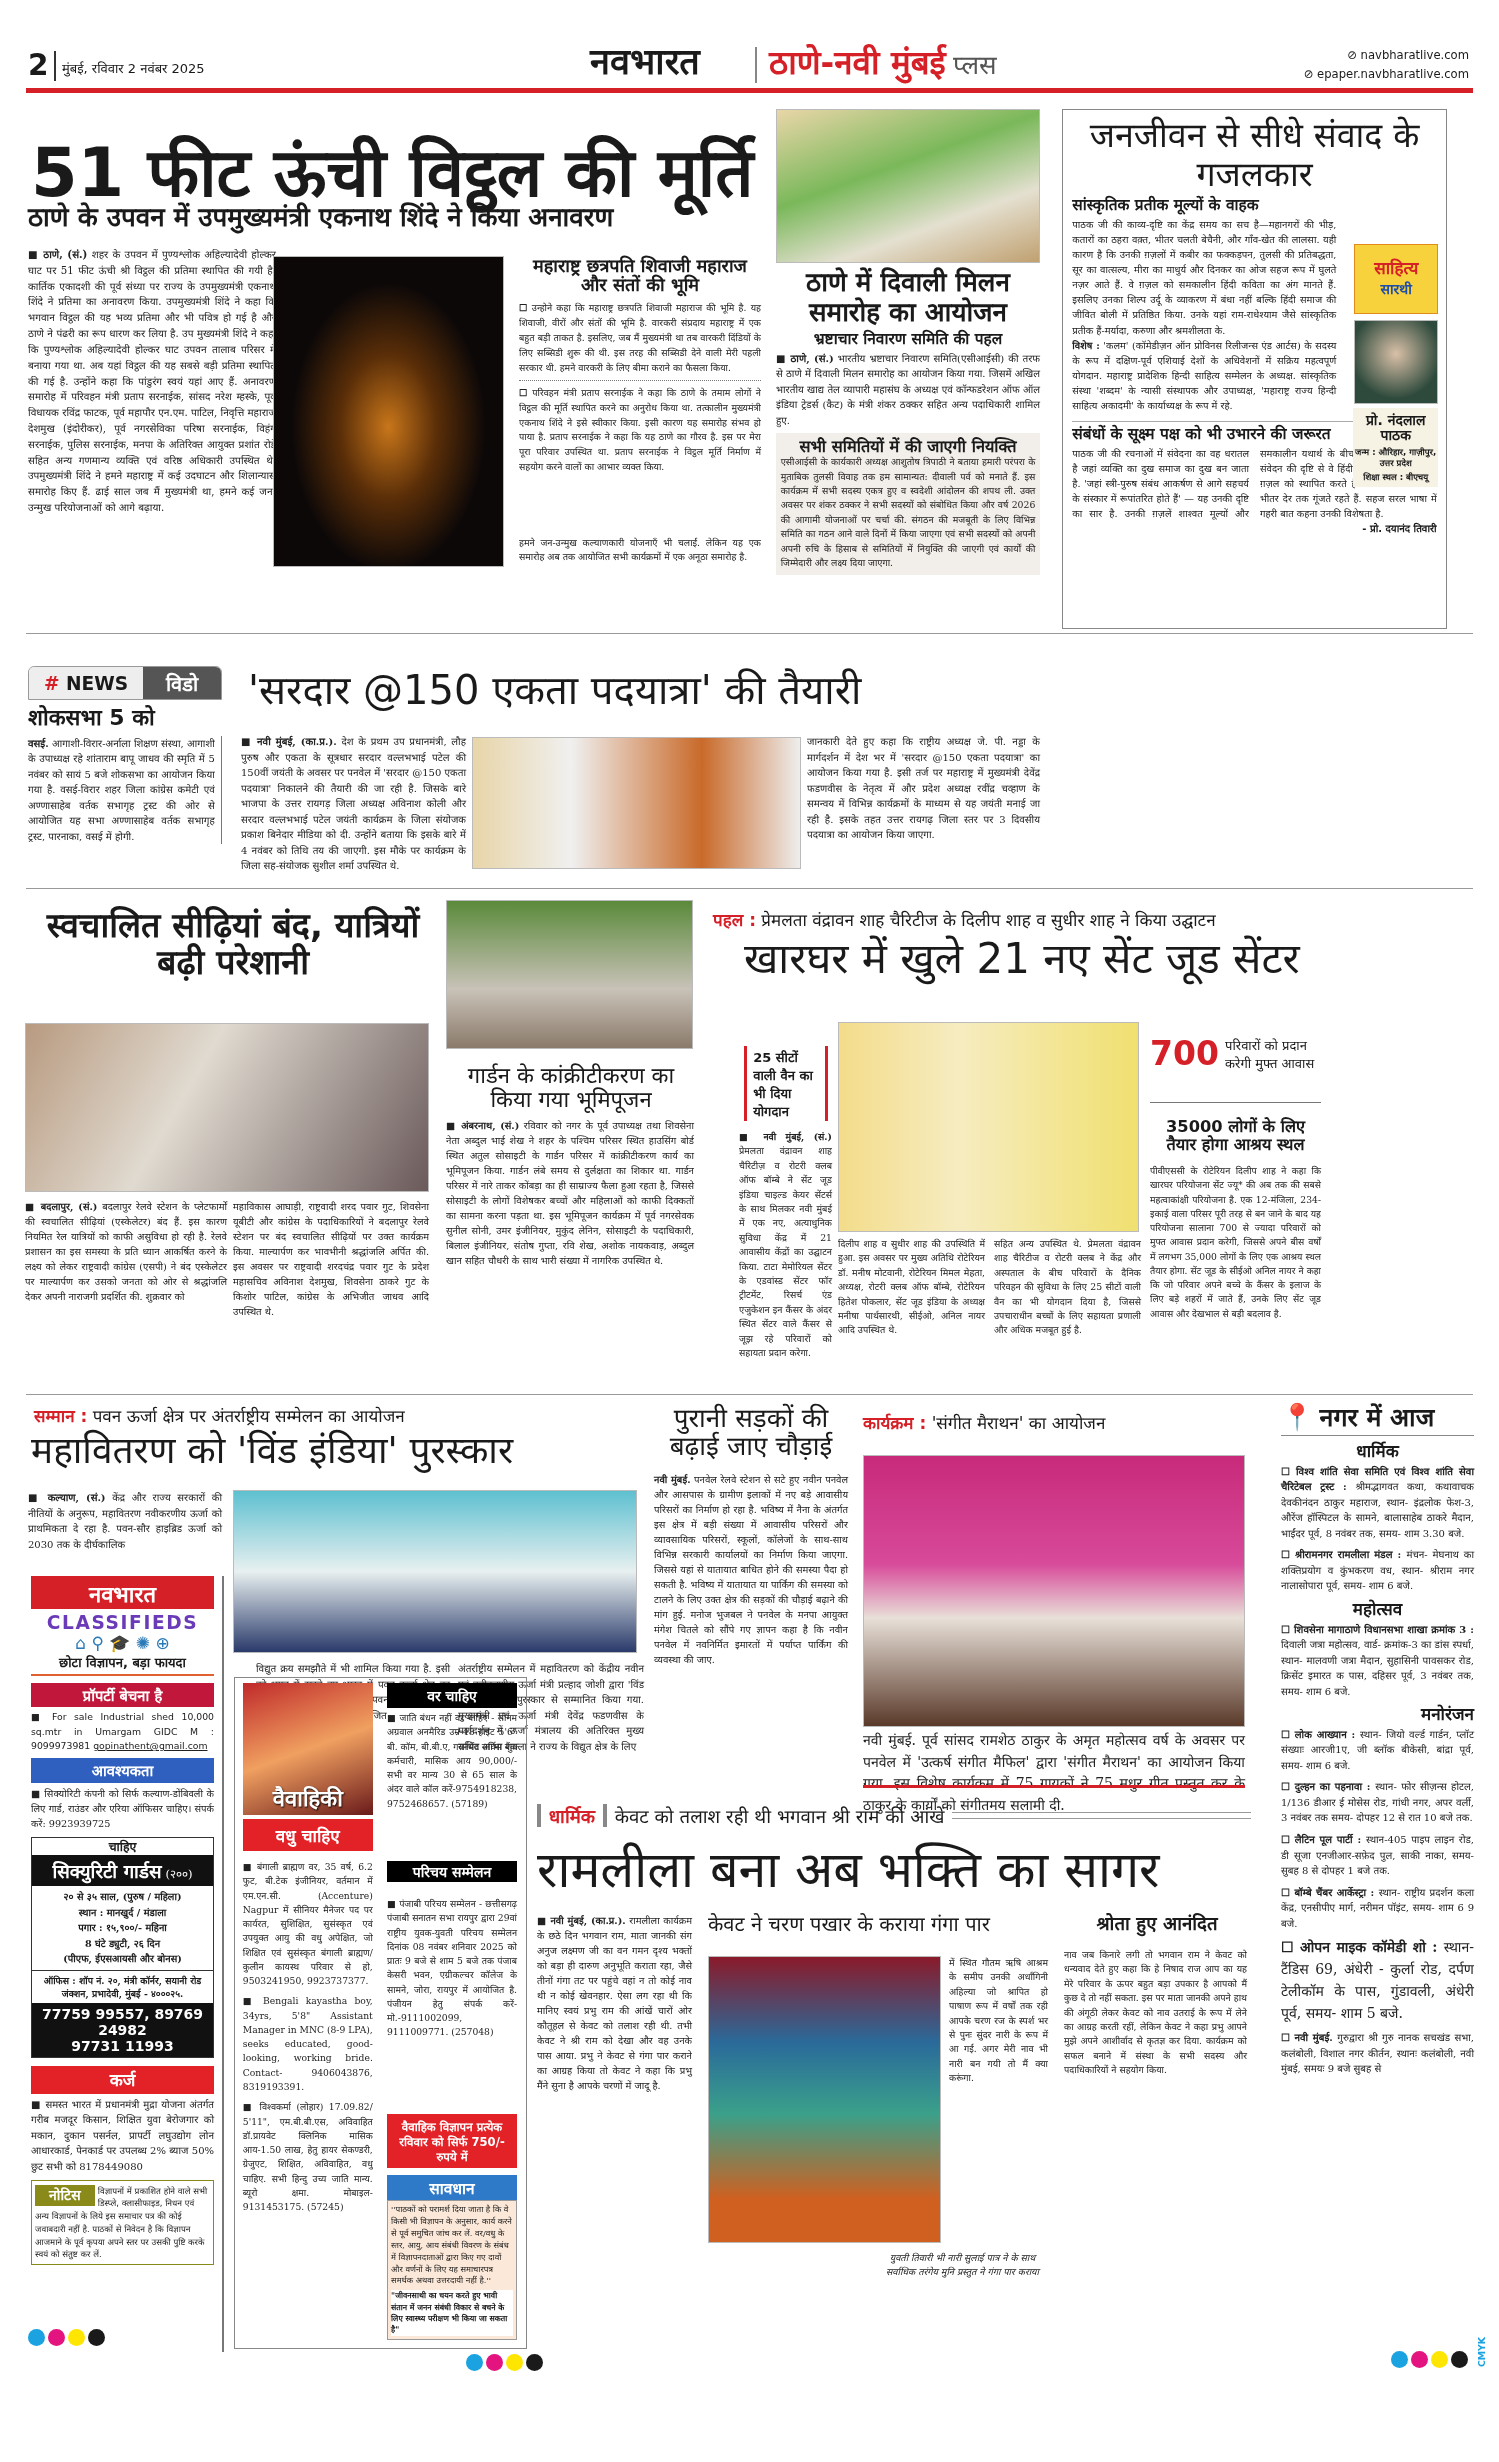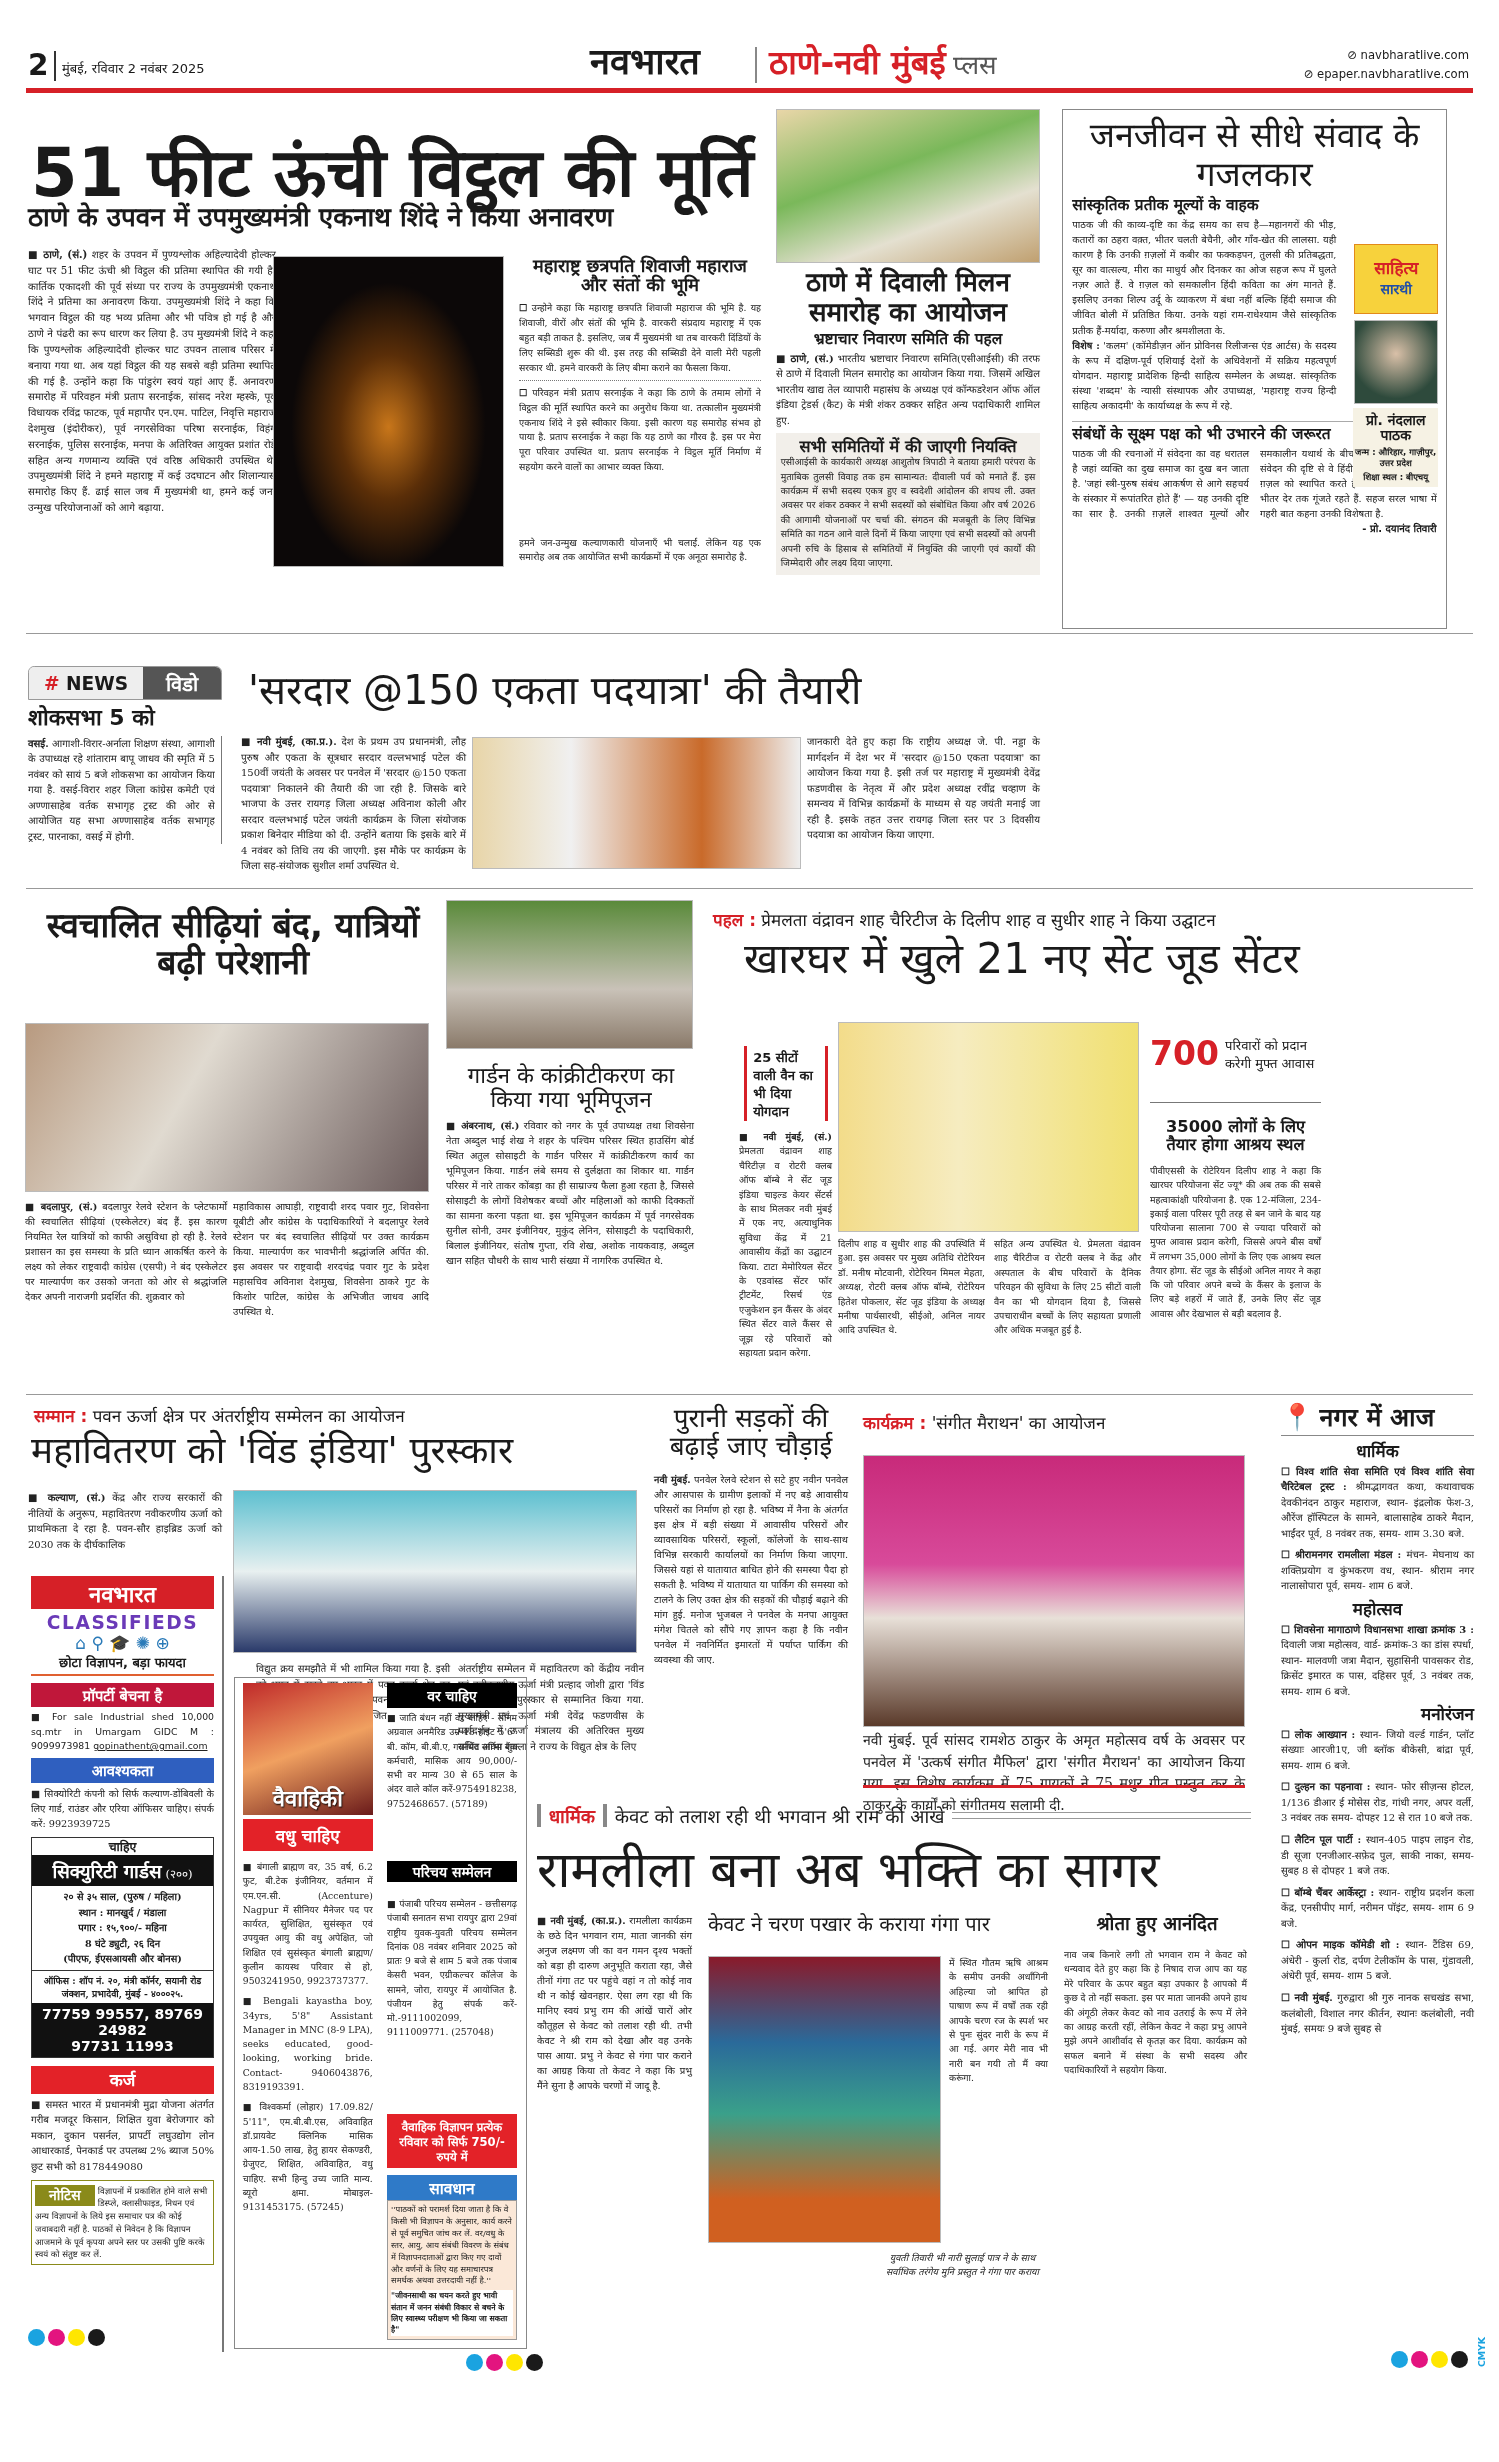--- a/index.html
+++ b/index.html
@@ -226,21 +226,21 @@
       <div class="hd" style="font-size: 17px; text-align: center; margin: 6.2px 0px 3.1px;">महोत्सव</div>
       <ul class="ev">
         <li class="body sq" style="font-size: 10px;"><b>शिवसेना मागाठाणे विधानसभा शाखा क्रमांक 3 : </b>दिवाली जत्रा महोत्सव, वार्ड- क्रमांक-3 का डांस स्पर्धा, स्थान- मालवणी जत्रा मैदान, सुहासिनी पावसकर रोड, क्रिसेंट इमारत क पास, दहिसर पूर्व, 3 नवंबर तक, समय- शाम 6 बजे.</li>
       </ul>
       <div class="hd" style="font-size: 17px; text-align: right; margin: 6.2px 0px 3.1px;">मनोरंजन</div>
       <ul class="ev">
         <li class="body sq" style="font-size: 10px;"><b>लोक आख्यान : </b>स्थान- जियो वर्ल्ड गार्डन, प्लॉट संख्याः आरजी1ए, जी ब्लॉक बीकेसी, बांद्रा पूर्व, समय- शाम 6 बजे.</li>
         <li class="body sq" style="font-size: 10px;"><b>दुल्हन का पहनावा : </b>स्थान- फोर सीज़न्स होटल, 1/136 डीआर ई मोसेस रोड, गांधी नगर, अपर वर्ली, 3 नवंबर तक समय- दोपहर 12 से रात 10 बजे तक.</li>
         <li class="body sq" style="font-size: 10px;"><b>लैटिन पूल पार्टी : </b>स्थान-405 पाइप लाइन रोड, डी सूजा एनजीआर-सफ़ेद पुल, साकी नाका, समय- सुबह 8 से दोपहर 1 बजे तक.</li>
         <li class="body sq" style="font-size: 10px;"><b>बॉम्बे चैंबर आर्केस्ट्रा : </b>स्थान- राष्ट्रीय प्रदर्शन कला केंद्र, एनसीपीए मार्ग, नरीमन पॉइंट, समय- शाम 6 9 बजे.</li>
-        <li class="body sq" style="font-size: 10px;"><b>ओपन माइक कॉमेडी शो : </b>स्थान- टैंडिस 69, अंधेरी - कुर्ला रोड, दर्पण टेलीकॉम के पास, गुंडावली, अंधेरी पूर्व, समय- शाम 5 बजे.</li>
+        <li class="body sq" style="font-size: 14px;"><b>ओपन माइक कॉमेडी शो : </b>स्थान- टैंडिस 69, अंधेरी - कुर्ला रोड, दर्पण टेलीकॉम के पास, गुंडावली, अंधेरी पूर्व, समय- शाम 5 बजे.</li>
         <li class="body sq" style="font-size: 10px;"><b>नवी मुंबई. </b>गुरुद्वारा श्री गुरु नानक सचखंड सभा, कलंबोली, विशाल नगर कीर्तन, स्थानः कलंबोली, नवी मुंबई, समयः 9 बजे सुबह से</li>
       </ul>
     </div>
 </div>
 
 <div class="abs cmyk" style="left:28px;top:2329px" id="cmyk-left">
     <span style="background: rgb(26, 163, 224);"></span>
     <span style="background: rgb(227, 20, 127);"></span>
     <span style="background: rgb(255, 230, 0);"></span>
     <span style="background: rgb(26, 26, 26);"></span>

